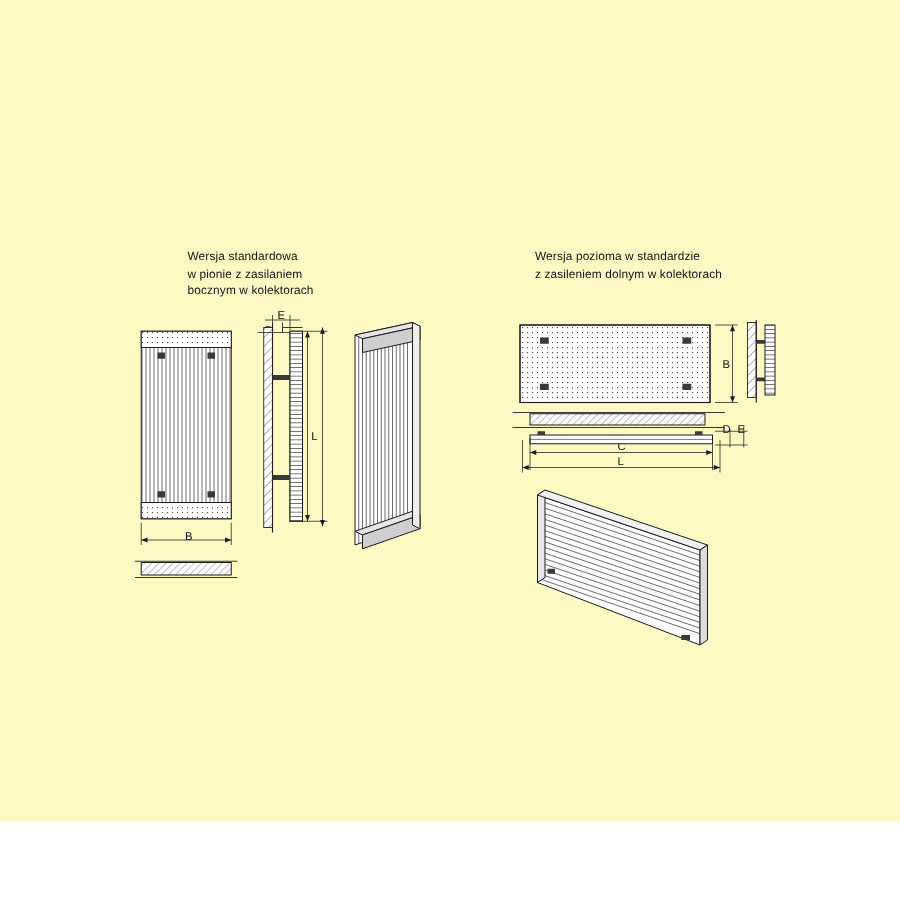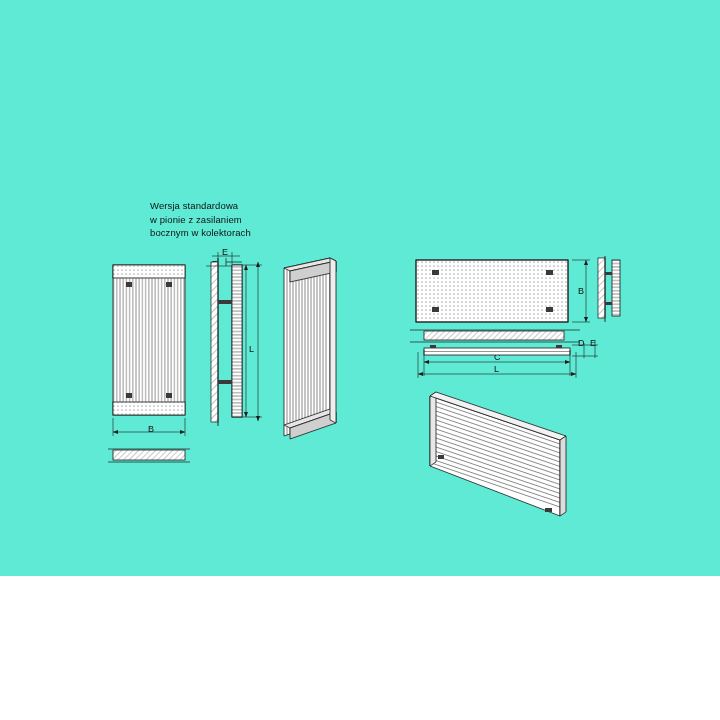--- a/index.html
+++ b/index.html
@@ -1,34 +1,36 @@
 <!DOCTYPE html>
 <html><head>
 <meta charset="utf-8">
 <style>
   html,body{margin:0;padding:0;background:#ffffff;}
   body{width:720px;height:720px;font-family:"Liberation Sans",sans-serif;color:#111;}
-  #stage{position:relative;width:720px;height:576px;overflow:hidden;background:#5eead4;}
+  #stage{position:relative;width:720px;height:657px;overflow:hidden;background:#fef9c3;}
 
   .cap{position:absolute;font-size:9.5px;line-height:13.5px;color:#111;letter-spacing:.1px;white-space:pre-line;}
   .cap.left{left:150px;top:199px;width:160px;}
   .cap.right{left:428px;top:199px;width:200px;}
 
   .dim{position:absolute;font-size:9px;color:#111;}
 
   svg{position:absolute;left:0;top:0;}
 </style>
 </head>
 <body>
 
 <div id="stage">
 
   <div class="cap left">Wersja standardowa
 w pionie z zasilaniem
 bocznym w kolektorach</div>
+  <div class="cap right">Wersja pozioma w standardzie
+z zasileniem dolnym w kolektorach</div>
 
   <div class="dim" style="left:148px;top:424px;">B</div>
   <div class="dim" style="left:249px;top:344px;">L</div>
   <div class="dim" style="left:234px;top:344px;">C</div>
   <div class="dim" style="left:222px;top:247px;">E</div>
   <div class="dim" style="left:212px;top:259px;">D</div>
 
   <div class="dim" style="left:578px;top:286px;">B</div>
   <div class="dim" style="left:494px;top:364px;">L</div>
   <div class="dim" style="left:494px;top:352px;">C</div>

